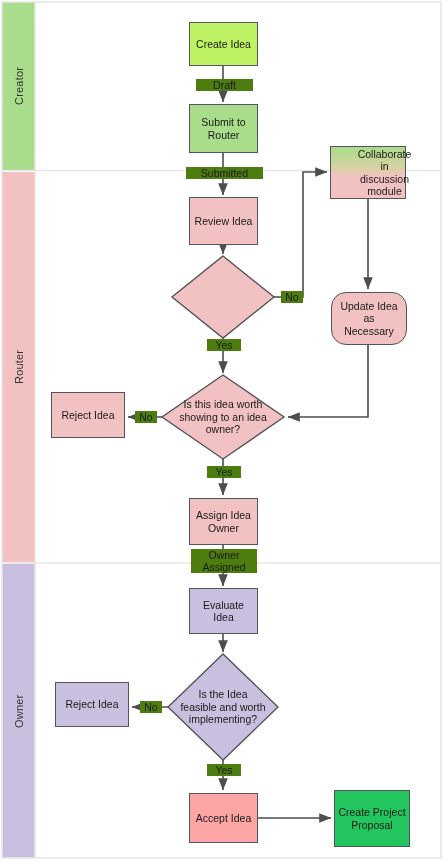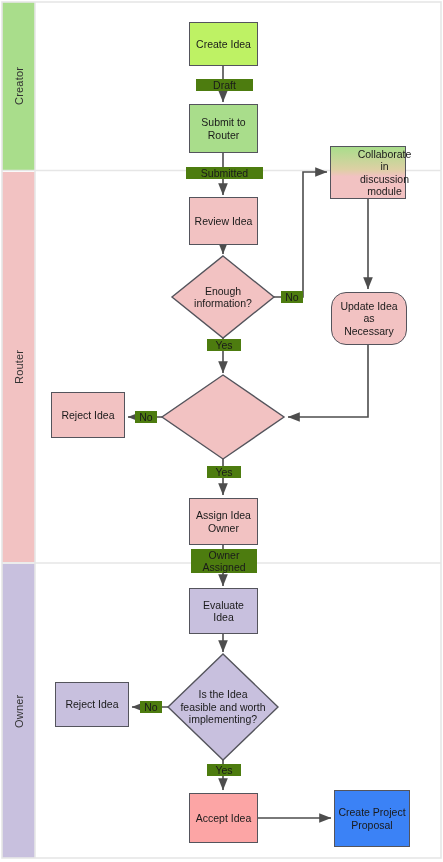--- a/index.html
+++ b/index.html
@@ -171,26 +171,27 @@
   <div class="node" style="left:189px;top:498px;width:69px;height:47px;background:#f2c2c2;">Assign Idea
 Owner</div>
 
   <div class="node" style="left:189px;top:588px;width:69px;height:46px;background:#c8c0de;">Evaluate
 Idea</div>
 
   <div class="node" style="left:55px;top:682px;width:74px;height:45px;background:#c8c0de;">Reject Idea</div>
 
   <div class="node" style="left:189px;top:793px;width:69px;height:50px;background:#fca5a5;">Accept Idea</div>
 
-  <div class="node" style="left:334px;top:790px;width:76px;height:57px;background:#3b82f6;">Create Project
+  <div class="node" style="left:334px;top:790px;width:76px;height:57px;background:#22c55e;">Create Project
 Proposal</div>
 
-  <div class="diamond-label" style="left:173px;top:276px;width:100px;height:42px;">Enough
-information?</div>
-
+
+  <div class="diamond-label" style="left:167px;top:392px;width:112px;height:50px;">Is this idea worth
+showing to an idea
+owner?</div>
 
   <div class="diamond-label" style="left:168px;top:682px;width:110px;height:50px;">Is the Idea
 feasible and worth
 implementing?</div>
 
   <div class="edge-label" style="left:196px;top:79px;width:55px;">Draft</div>
 
   <div class="edge-label" style="left:186px;top:167px;width:75px;">Submitted</div>
 
   <div class="edge-label" style="left:281px;top:291px;width:20px;">No</div>

